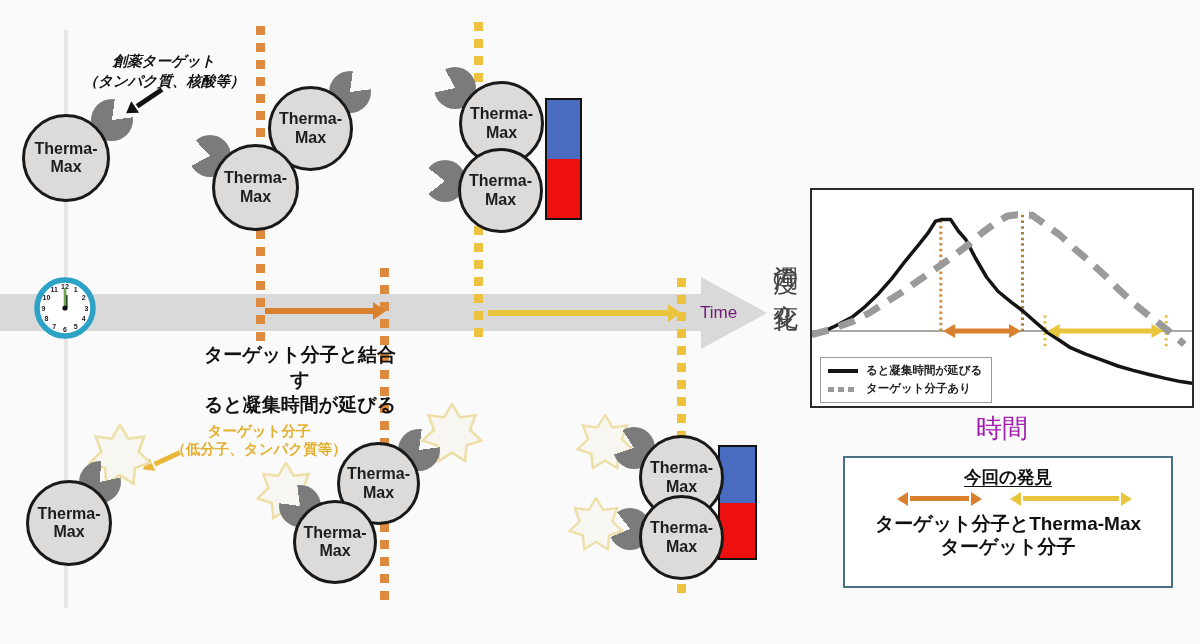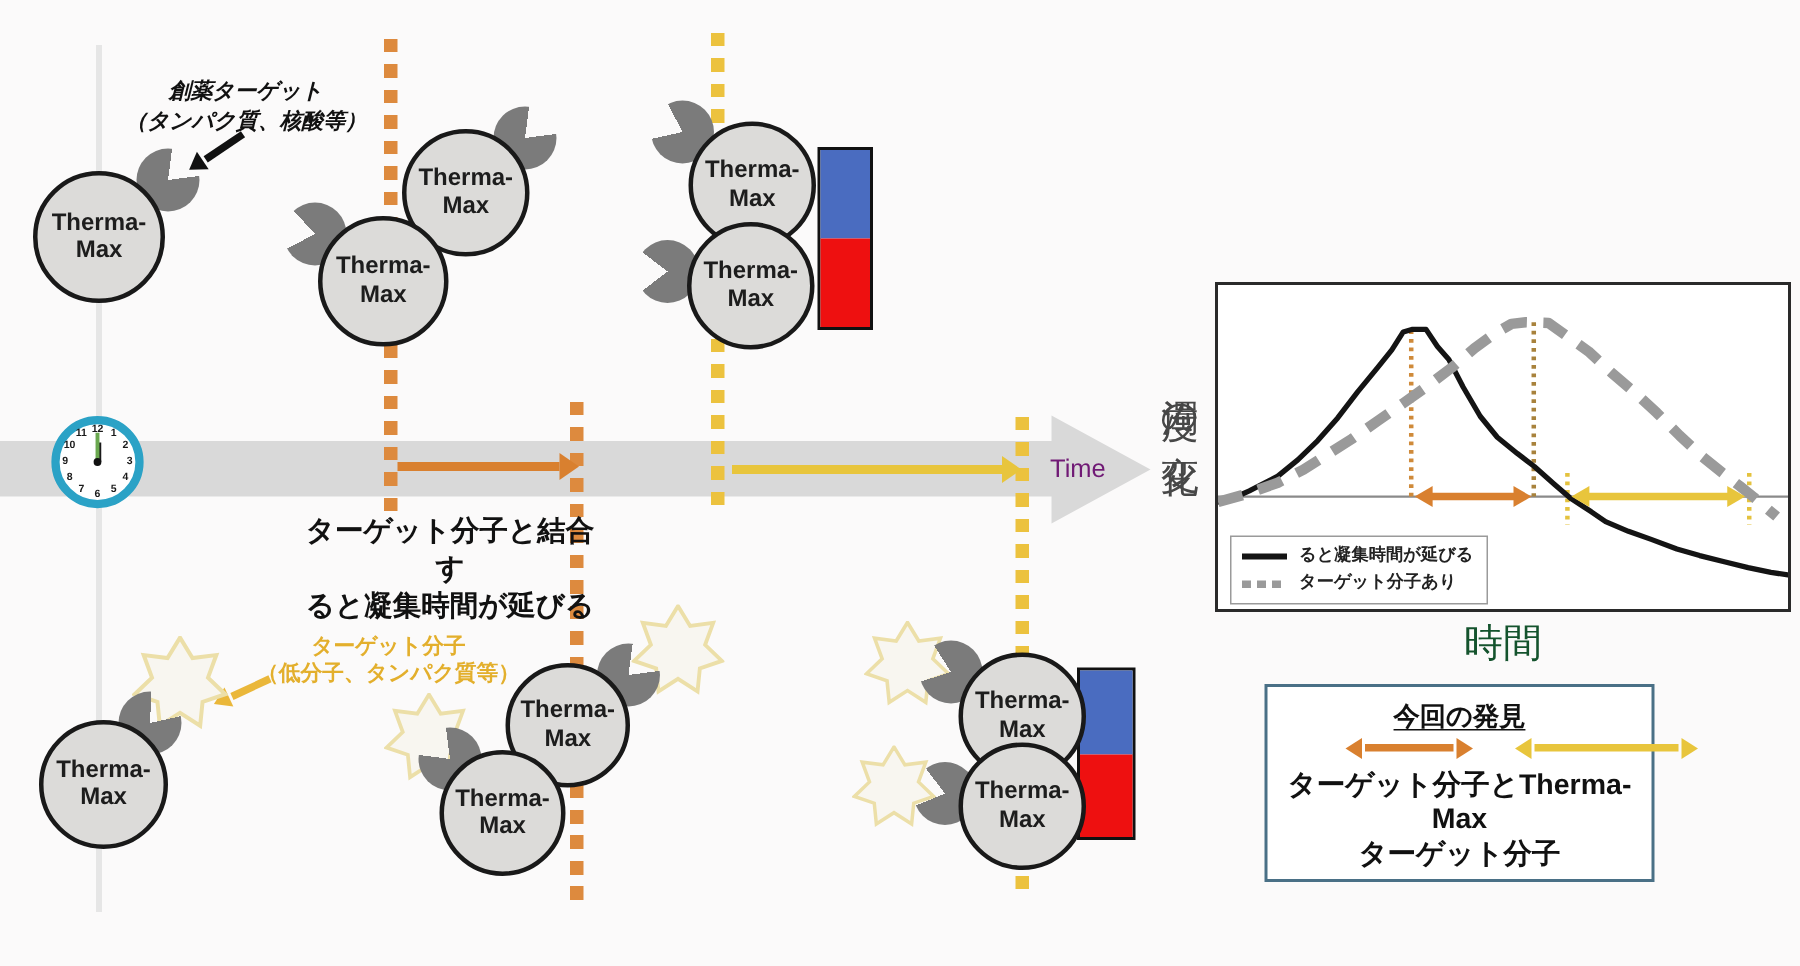--- a/index.html
+++ b/index.html
@@ -18,21 +18,21 @@
   
   .mol{position:absolute;box-sizing:border-box;border-radius:50%;background:#dcdbd9;border:3px solid #191919;display:flex;flex-direction:column;align-items:center;justify-content:center;font-weight:bold;color:#1d1d1d;font-size:16px;line-height:1.15;text-align:center;}
   
   .pac{position:absolute;width:42px;height:42px;border-radius:50%;}
   
   .magnet{position:absolute;box-sizing:border-box;border:2px solid #111;display:flex;flex-direction:column;}
   .magnet .n{flex:1;}
   .magnet .s{flex:1;}
   .note{position:absolute;font-weight:bold;color:#111;text-align:center;}
   .gold{color:#e3af2c;}
-  #discovery-box{position:absolute;left:843px;top:456px;width:260px;height:132px;background:#ffffff;border:2px solid #4a7086;box-sizing:border-box;}
+  #discovery-box{position:absolute;left:843px;top:456px;width:330px;height:132px;background:#ffffff;border:2px solid #4a7086;box-sizing:border-box;}
   #chart-box{position:absolute;left:810px;top:188px;width:384px;height:220px;background:#ffffff;border:2px solid #2a2a2a;box-sizing:border-box;}
   #legend{position:absolute;left:8px;bottom:3px;background:#fff;border:1.5px solid #9a9a9a;padding:4px 9px 4px 7px;font-size:11.5px;font-weight:bold;color:#222;line-height:1.55;}
   .leg-row{display:flex;align-items:center;gap:8px;white-space:nowrap;}
   .samp{display:inline-block;width:30px;height:4px;}
   .samp.solid{background:#141414;}
   .samp.dash{background:repeating-linear-gradient(to right,#9a9a9a 0 6px,transparent 6px 10px);height:5px;}
 </style>
 </head>
 <body>
 
@@ -190,21 +190,21 @@
       <div class="leg-row">
         <span class="samp solid"></span>
         <span>ると凝集時間が延びる</span>
       </div>
       <div class="leg-row">
         <span class="samp dash"></span>
         <span>ターゲット分子あり</span>
       </div>
     </div>
   </div>
-  <div class="abs" style="left:940px;top:411px;width:124px;text-align:center;font-size:26px;color:#14532d;">時間</div>
+  <div class="abs" style="left:940px;top:411px;width:124px;text-align:center;font-size:26px;color:#a21caf;">時間</div>
 
   <div id="discovery-box">
     <div class="note" style="left:0;top:7px;width:100%;font-size:17.5px;text-decoration:underline;text-underline-offset:3px;">今回の発見</div>
     <div class="arrow thin double" style="left:65px;top:38px;width:59px;color:#d9802f;"></div>
     <div class="arrow thin double" style="left:178px;top:38px;width:96px;color:#e8c53c;"></div>
     <div class="note" style="left:0;top:54px;width:100%;font-size:19px;line-height:1.22;">
       <div>ターゲット分子とTherma-Max</div>
       <div>ターゲット分子</div>
     </div>
   </div>

